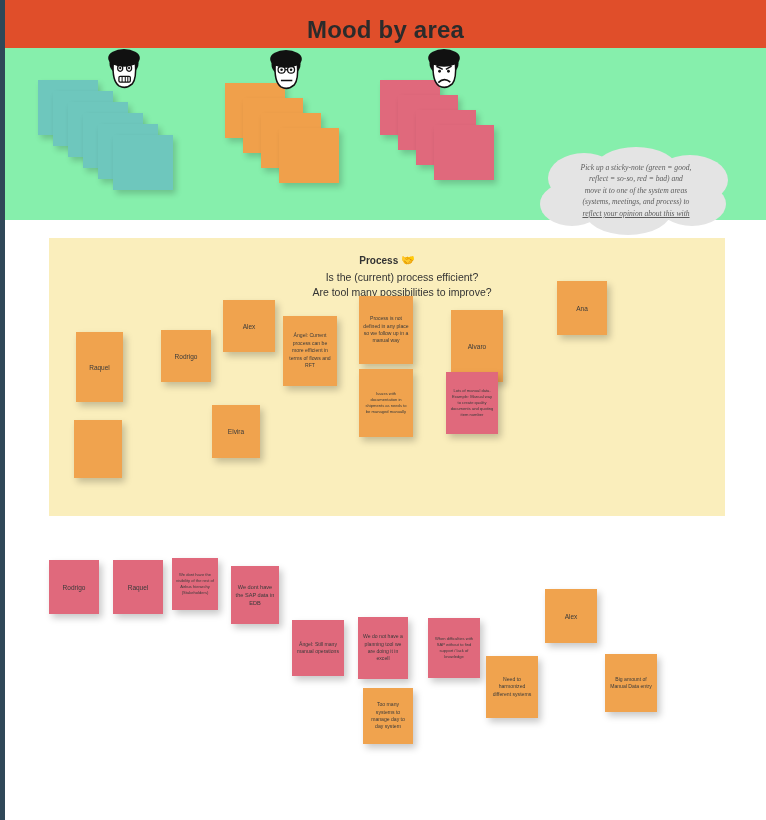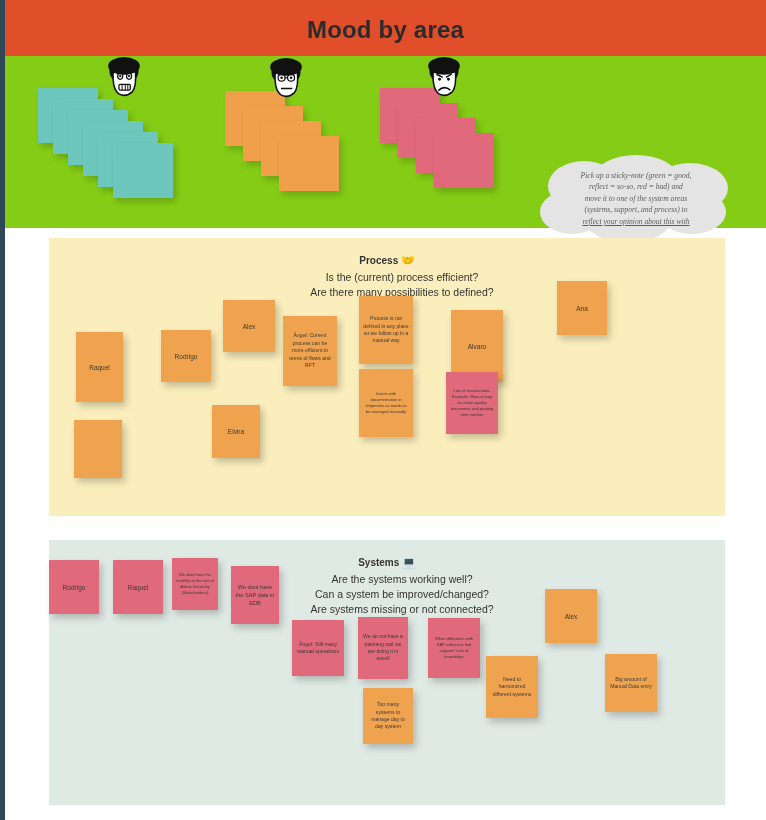--- a/index.html
+++ b/index.html
@@ -20,21 +20,21 @@
     position:absolute;left:5px;top:0;width:761px;height:60px;
     background:#e04e2a;
     display:flex;align-items:center;justify-content:center;
   }
   .header-title{
     font-size:24px;font-weight:bold;color:#2b2b2b;letter-spacing:.2px;
     font-family:"Liberation Sans", sans-serif;
   }
 
   
-  .legend-band{position:absolute;left:5px;top:56px;width:761px;height:172px;background:#84cc16;}
+  .legend-band{position:absolute;left:5px;top:48px;width:761px;height:172px;background:#86efac;}
 
   .stack{position:absolute;}
   .stack .card{
     position:absolute;width:60px;height:55px;
     box-shadow:3px 4px 6px rgba(0,0,0,.18);
   }
   .g1{background:#6ec7bd;}
   .g2{background:#f0a04b;}
   .g3{background:#e0697c;}
 
@@ -167,52 +167,39 @@
           <ellipse cx="40" cy="58" rx="32" ry="22"></ellipse>
           <ellipse cx="96" cy="64" rx="44" ry="25"></ellipse>
           <ellipse cx="160" cy="58" rx="34" ry="22"></ellipse>
           <rect x="24" y="28" width="160" height="38"></rect>
         </g>
       </svg>
       <div class="cloud-text">
         <span>Pick up a sticky-note (green = good,</span><br>
         <span>reflect = so-so, red = bad) and</span><br>
         <span>move it to one of the system areas</span><br>
-        <span>(systems, support, and process) to</span><br>
+        <span>(systems, meetings, and process) to</span><br>
         <span class="u">reflect your opinion about this with</span>
       </div>
     </div>
   </div>
 
   <div class="section" id="process-section">
     <div class="sec-head">
       <div class="sec-title">
         <span>Process</span>
         <span class="emoji">🤝</span>
       </div>
       <div class="sec-q">
         <span>Is the (current) process efficient?</span><br>
-        <span>Are there many possibilities to defined?</span>
+        <span>Are tool many possibilities to improve?</span>
       </div>
     </div>
   </div>
 
-  <div class="section" id="systems-section">
-    <div class="sec-head">
-      <div class="sec-title">
-        <span>Systems</span>
-        <span class="emoji">💻</span>
-      </div>
-      <div class="sec-q">
-        <span>Are the systems working well?</span><br>
-        <span>Can a system be improved/changed?</span><br>
-        <span>Are systems missing or not connected?</span>
-      </div>
-    </div>
-  </div>
 
   <div id="notes-layer">
       <div class="note orange" style="left: 76px; top: 332px; width: 47px; height: 70px;">
         <div class="txt n-name">Raquel</div>
       </div>
       <div class="note orange" style="left: 74px; top: 420px; width: 48px; height: 58px;">
         <div class="txt n-name"></div>
       </div>
       <div class="note orange" style="left: 161px; top: 330px; width: 50px; height: 52px;">
         <div class="txt n-name">Rodrigo</div>

